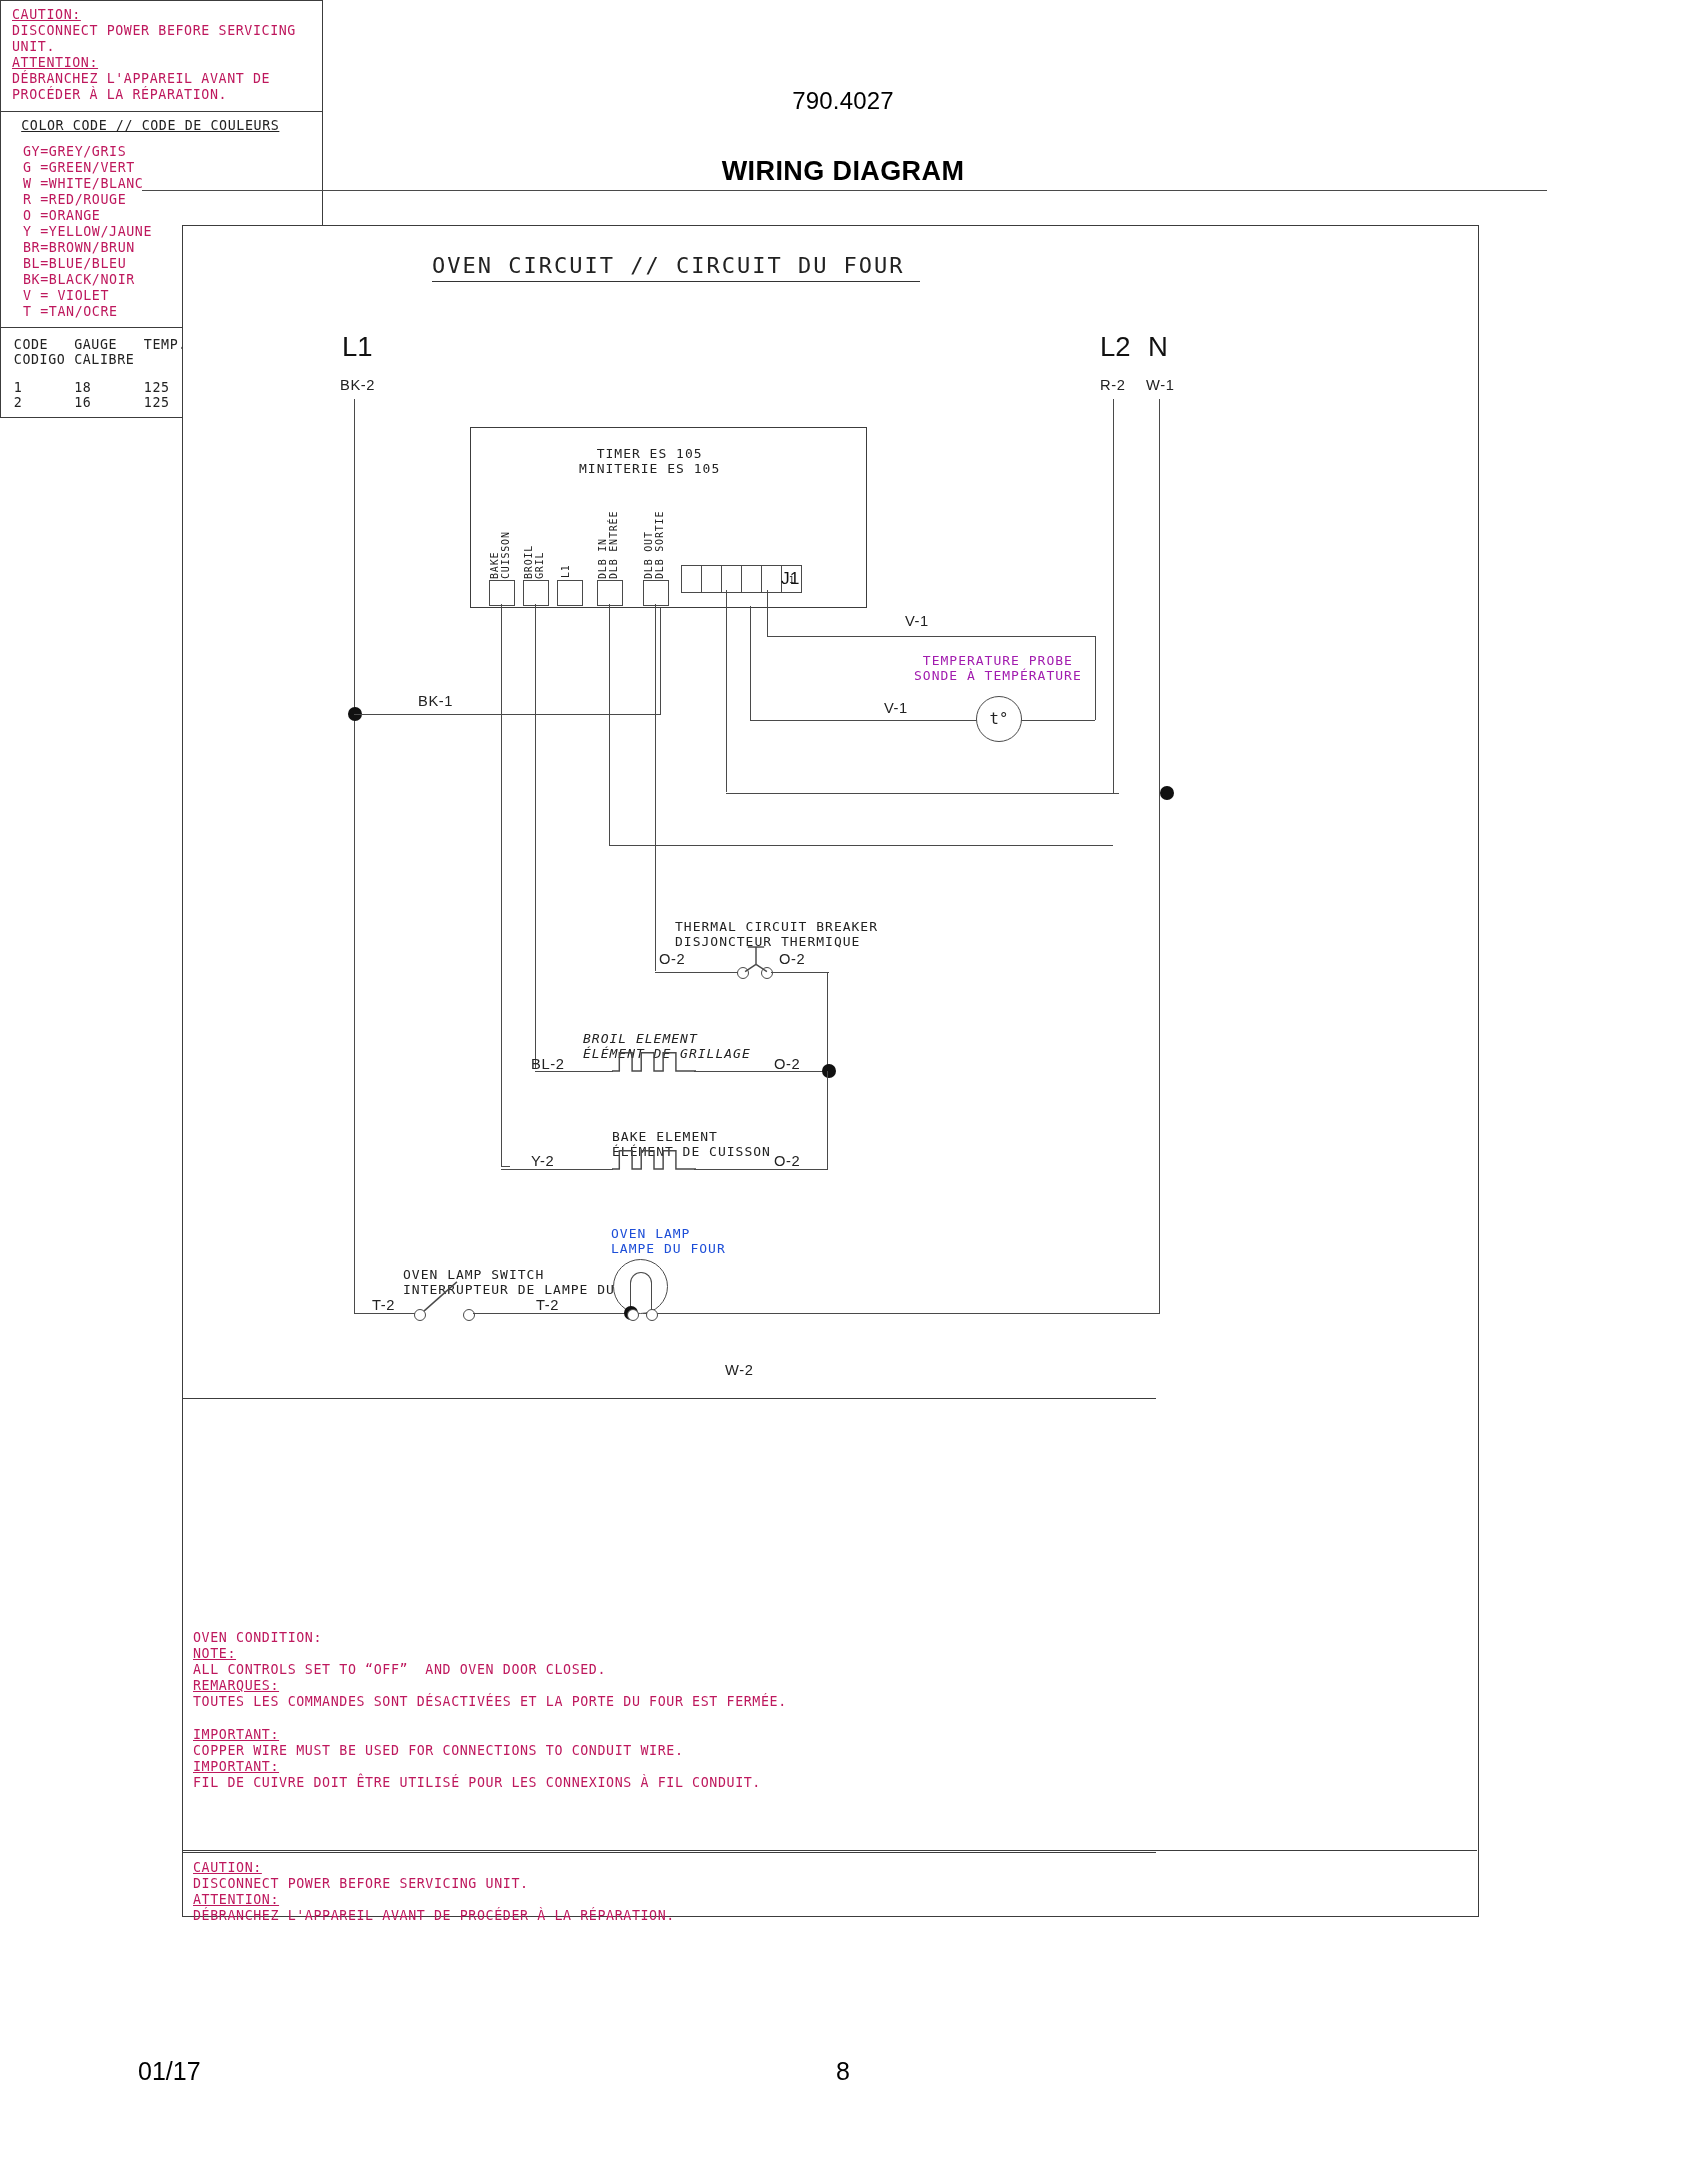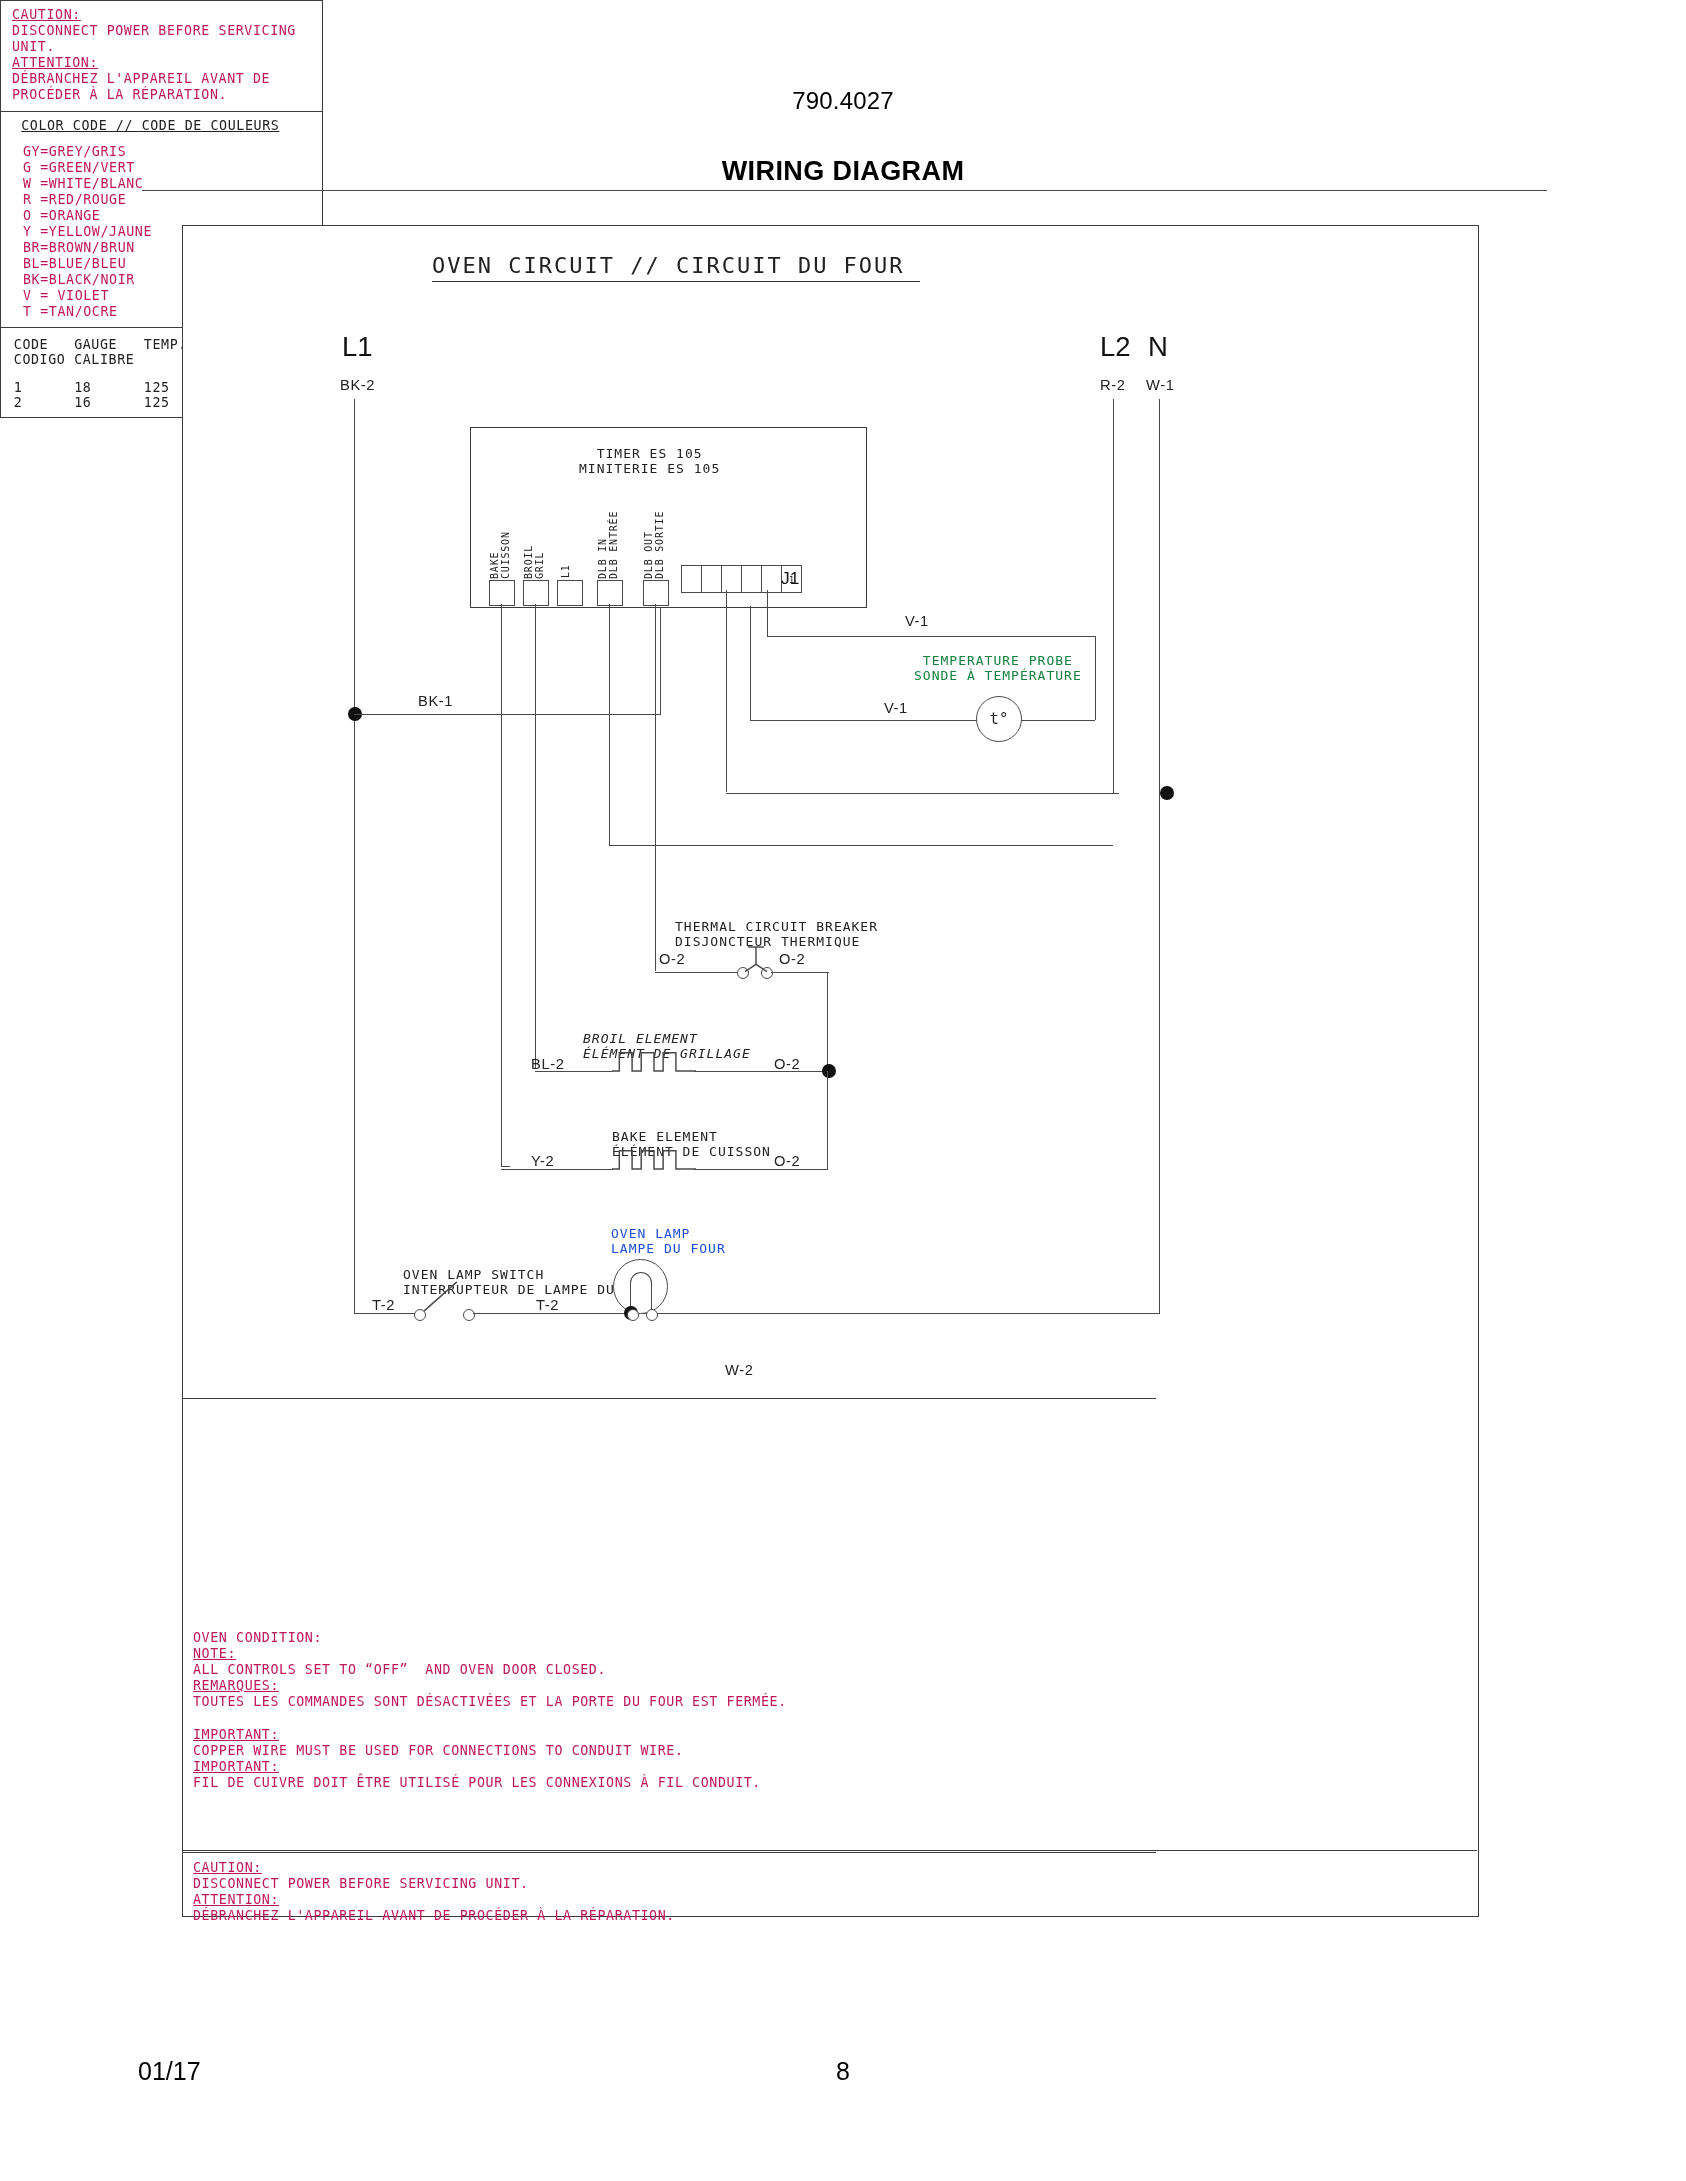--- a/index.html
+++ b/index.html
@@ -89,21 +89,21 @@
     display:flex;align-items:center;justify-content:center;
     font-size:9.2px;color:#222;
   }
   #j1-connector .cell:last-child{border-right:none;}
   #j1-label{
     left:781px;top:568px;font-family:"Liberation Sans",sans-serif;
     font-size:17.4px;color:#111;
   }
   #probe-title{
     left:914px;top:654px;font-size:13px;line-height:14.7px;letter-spacing:1px;
-    color:#15803d;text-align:center;white-space:pre;
+    color:#a21caf;text-align:center;white-space:pre;
   }
   #probe-circle{
     left:976px;top:696px;width:44px;height:44px;border-radius:50%;
     border:1.4px solid #4a4a4a;background:#fff;
     display:flex;align-items:center;justify-content:center;
     font-size:15.6px;color:#222;
   }
 
   
   #breaker-title{

